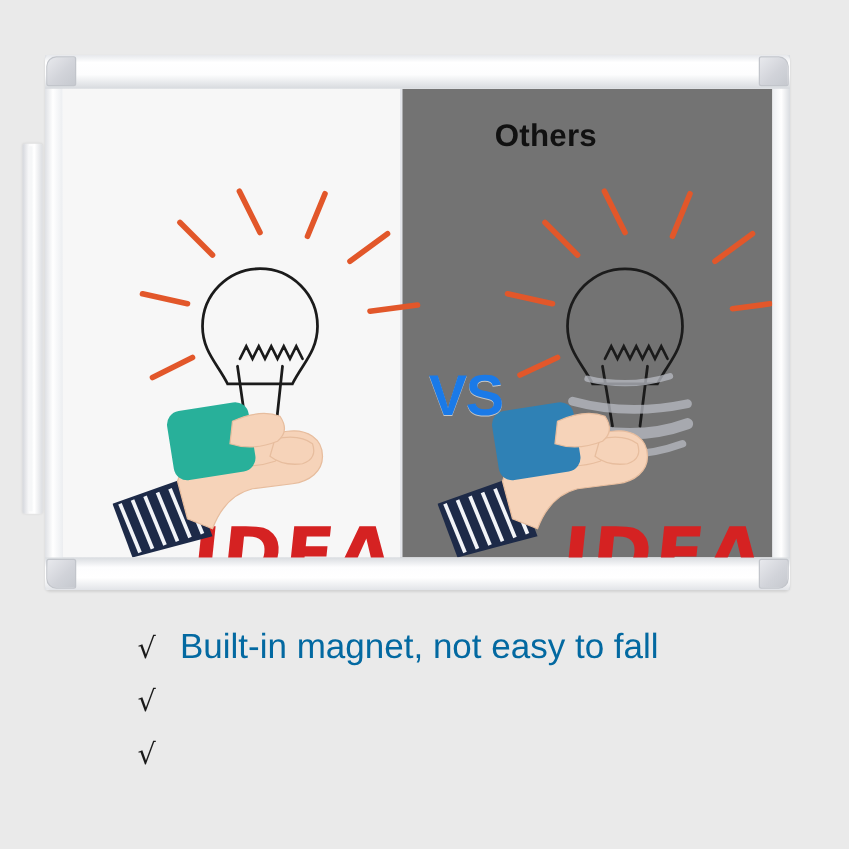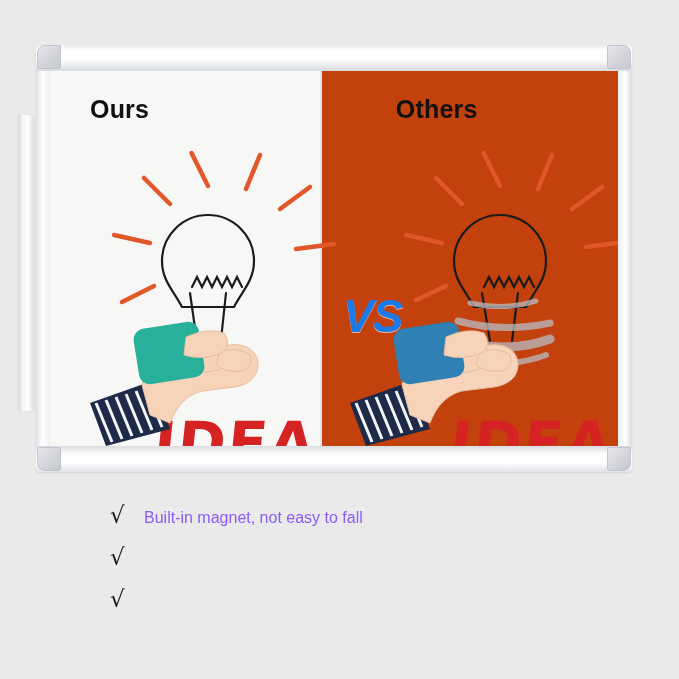--- a/index.html
+++ b/index.html
@@ -61,33 +61,33 @@
     background:#f6f7f8;
   }
 
   
   #surface{
     position:absolute;left:14px;top:27px;right:14px;bottom:26px;
     overflow:hidden;background:#f7f7f7;
   }
   .panel{position:absolute;top:0;height:100%;}
   .panel.left{left:0;width:47.5%;background:#f7f7f6;}
-  .panel.right{right:0;width:52.5%;background:#c2410c;}
+  .panel.right{right:0;width:52.5%;background:#737373;}
   .divider{position:absolute;left:47.5%;top:0;width:2px;height:100%;background:#e3e5ea;}
 
   .panel-title{
     position:absolute;top:24px;font-size:25px;font-weight:bold;color:#111;
     letter-spacing:.2px;
   }
   .panel.left .panel-title{left:40px;}
   .panel.right .panel-title{left:76px;}
 
   .vs{
     position:absolute;left:293px;top:218px;
-    font-size:46px;font-weight:bold;font-style:italic;
+    font-size:46px;font-weight:bold;
     color:#1a7ae8;letter-spacing:-1px;
     text-shadow:0 1px 0 rgba(255,255,255,.6);
     z-index:9;
   }
 
   .idea-word{
     position:absolute;font-size:58px;color:#d52222;font-weight:bold;
     font-family:"DejaVu Sans", sans-serif;
     transform:skewX(-6deg);letter-spacing:2px;
     z-index:4;
@@ -102,35 +102,32 @@
   #features{
     position:absolute;left:110px;top:502px;width:520px;
   }
   .feature{
     display:flex;align-items:baseline;margin-bottom:16px;
   }
   .tick{
     font-size:23px;color:#1a1a1a;width:34px;flex:0 0 34px;
     font-family:"DejaVu Sans", sans-serif;font-weight:400;
   }
-  .feature-text{font-size:16px;color:#8b5cf6;line-height:1.1;}
+  .feature-text{font-size:28px;color:#0369a1;line-height:1.1;}
 </style>
 </head>
 <body>
 
 <div id="rail"></div>
 
 <div id="whiteboard">
   <div class="frame"></div>
 
   <div id="surface">
 
-    <div class="panel left">
-      <div class="panel-title">Ours</div>
-    </div>
 
     <div class="panel right">
       <div class="panel-title">Others</div>
     </div>
 
     <div class="divider"></div>
 
     <svg class="art" width="568" height="375" viewBox="0 0 568 375">
       <g stroke="#1b1b1b" fill="none" stroke-width="2.2" stroke-linecap="round">
         <path d="M112 190 a46 46 0 1 1 92 0 c0 20 -12 30 -20 46 l-52 0 c-8 -16 -20 -26 -20 -46 z"></path>

